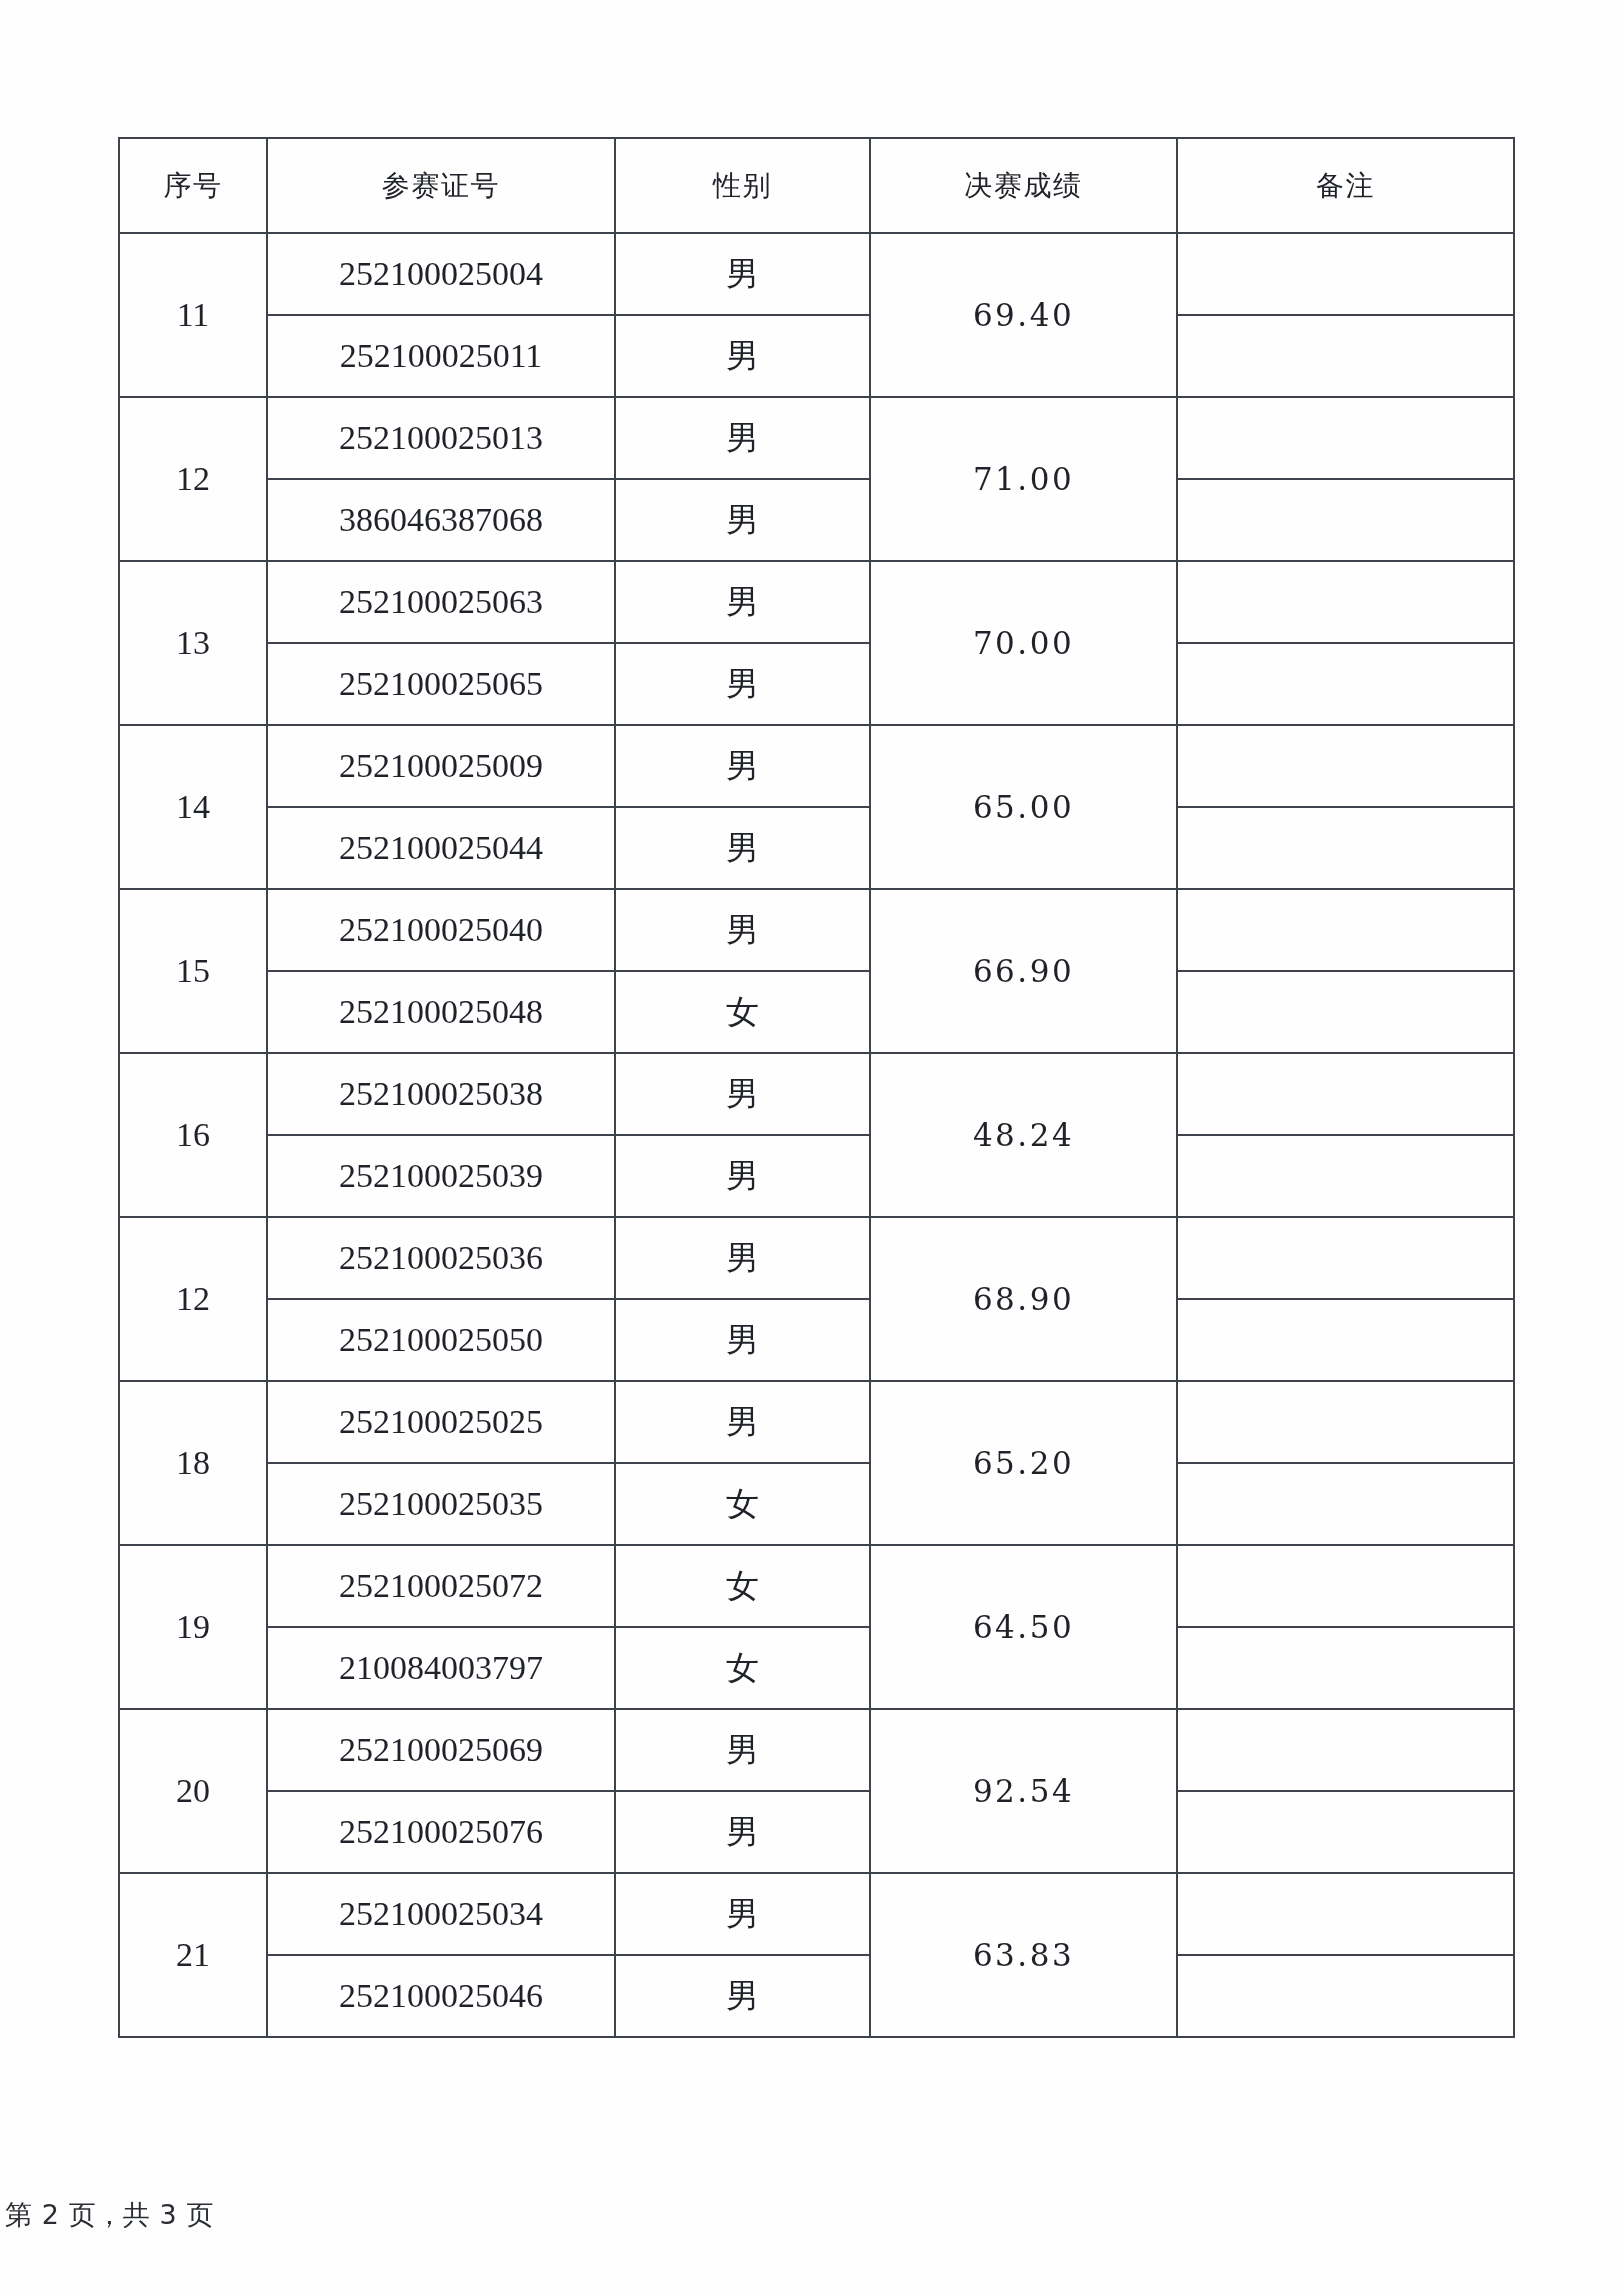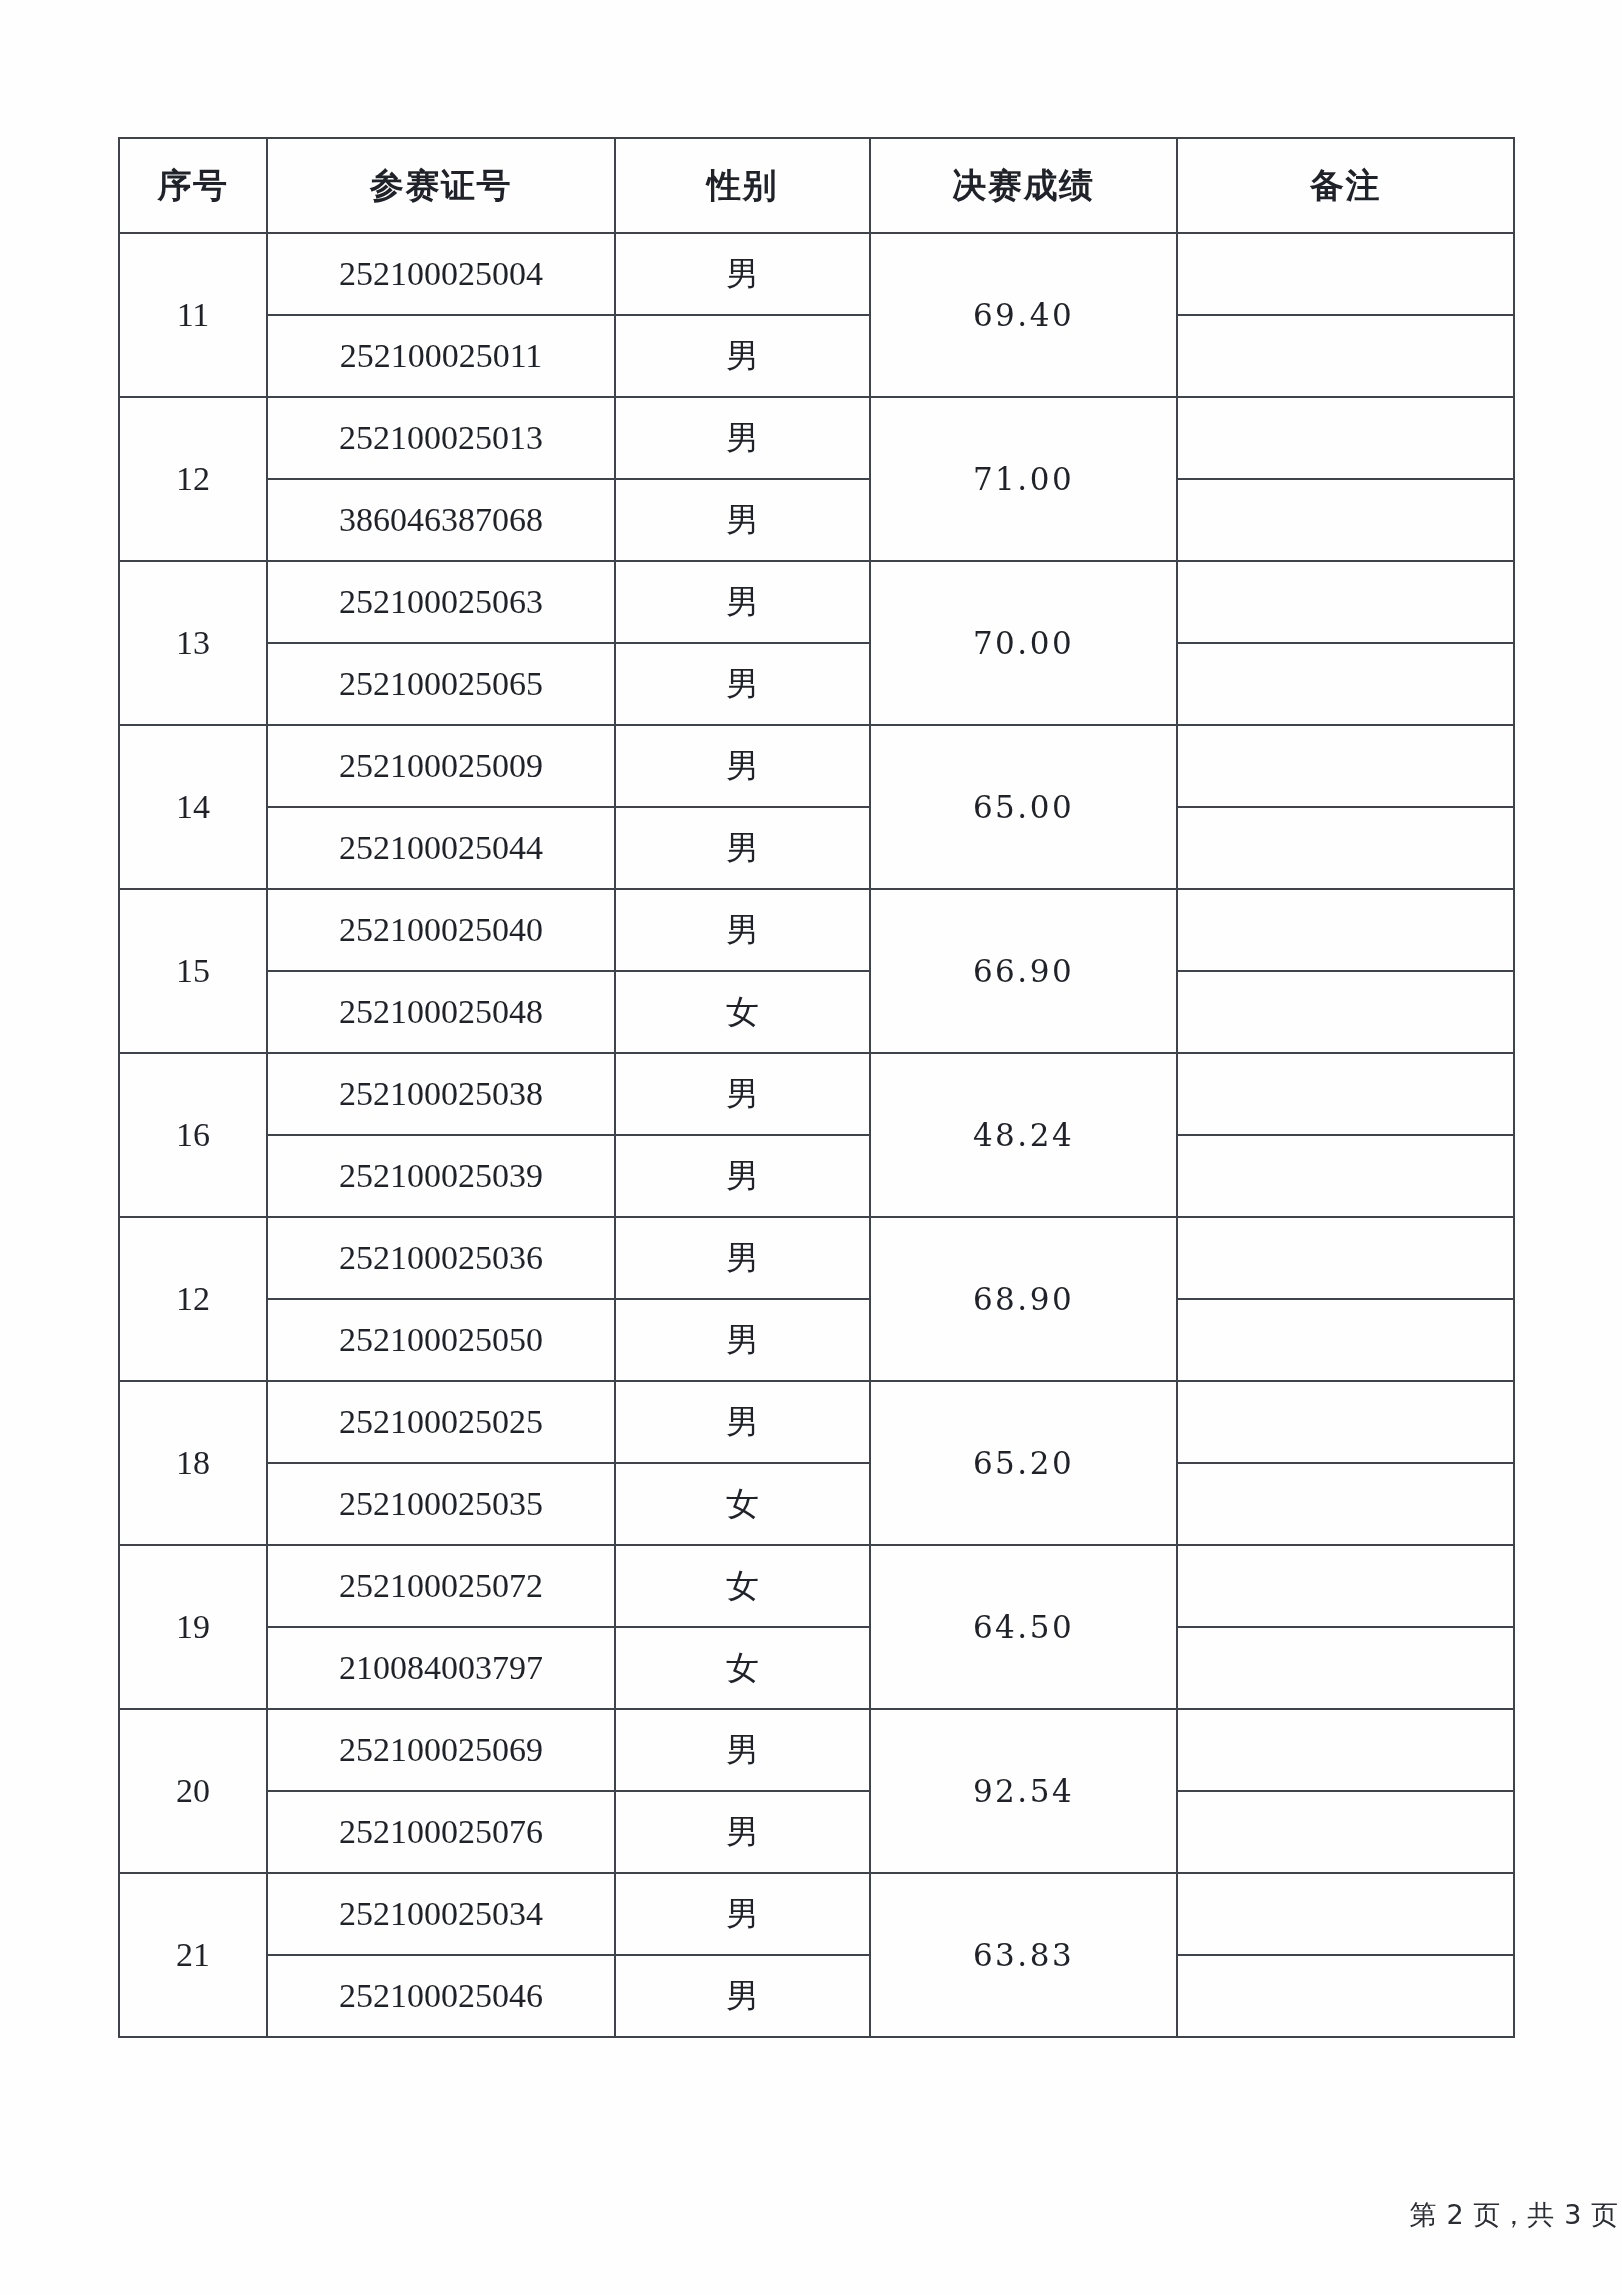--- a/index.html
+++ b/index.html
@@ -32,22 +32,22 @@
     table.results th,
     table.results td {
       border: 2.5px solid #3f434b;
       text-align: center;
       vertical-align: middle;
       padding: 0;
     }
     table.results th {
       height: 93px;
       font-family: "DejaVu Sans", "Liberation Sans", sans-serif;
-      font-weight: bold;
-      font-size: 34px;
+      font-weight: normal;
+      font-size: 28px;
       letter-spacing: 1.6px;
       border-radius: 13px;
     }
     table.results td {
       height: 80px;
     }
     .col-seq { width: 148px; }
     .col-id { width: 348px; }
     .col-gender { width: 255px; }
     .col-score { width: 307px; }
@@ -74,21 +74,21 @@
       margin-left: 18px;
     }
     .remark-cell {
       font-size: 29px;
     }
     .footer {
       position: absolute;
       left: 0;
       width: 1623px;
       top: 2197px;
-      text-align: right;
+      text-align: left;
       font-family: "DejaVu Sans", "Liberation Sans", sans-serif;
       font-size: 27px;
       color: #2a2d33;
       word-spacing: 6.5px;
     }
     .footer span { margin: 0 4.9px; }
   </style>
 </head>
 <body>
 

